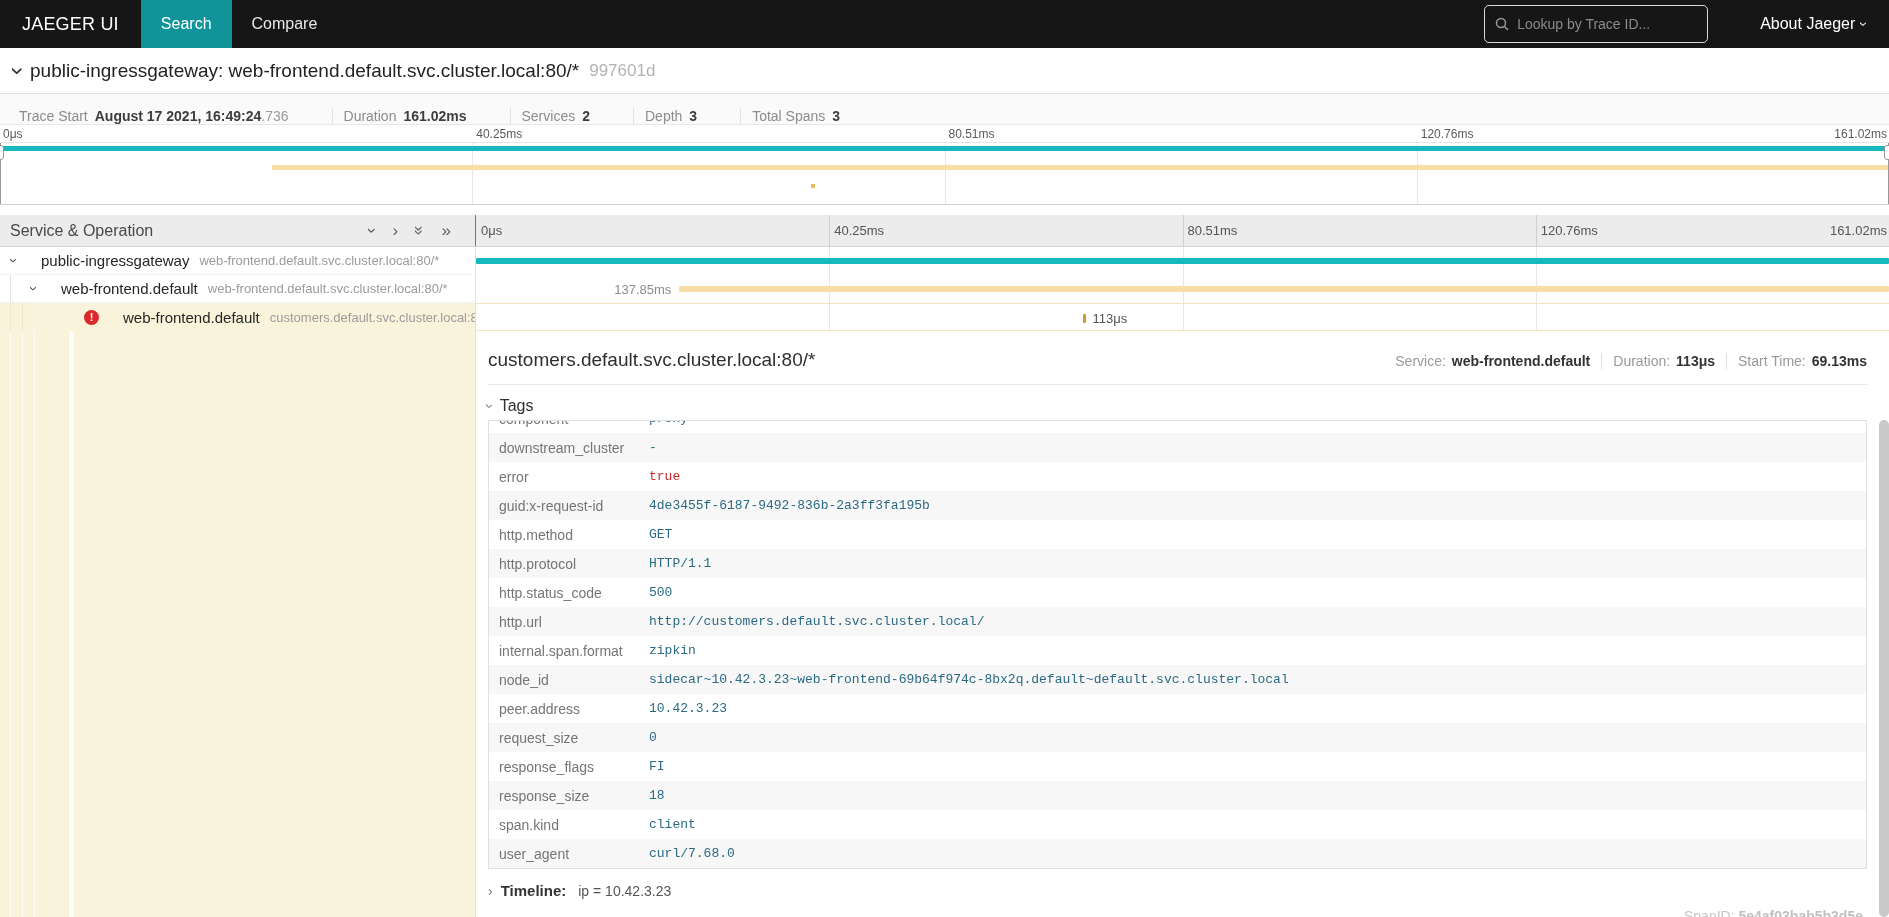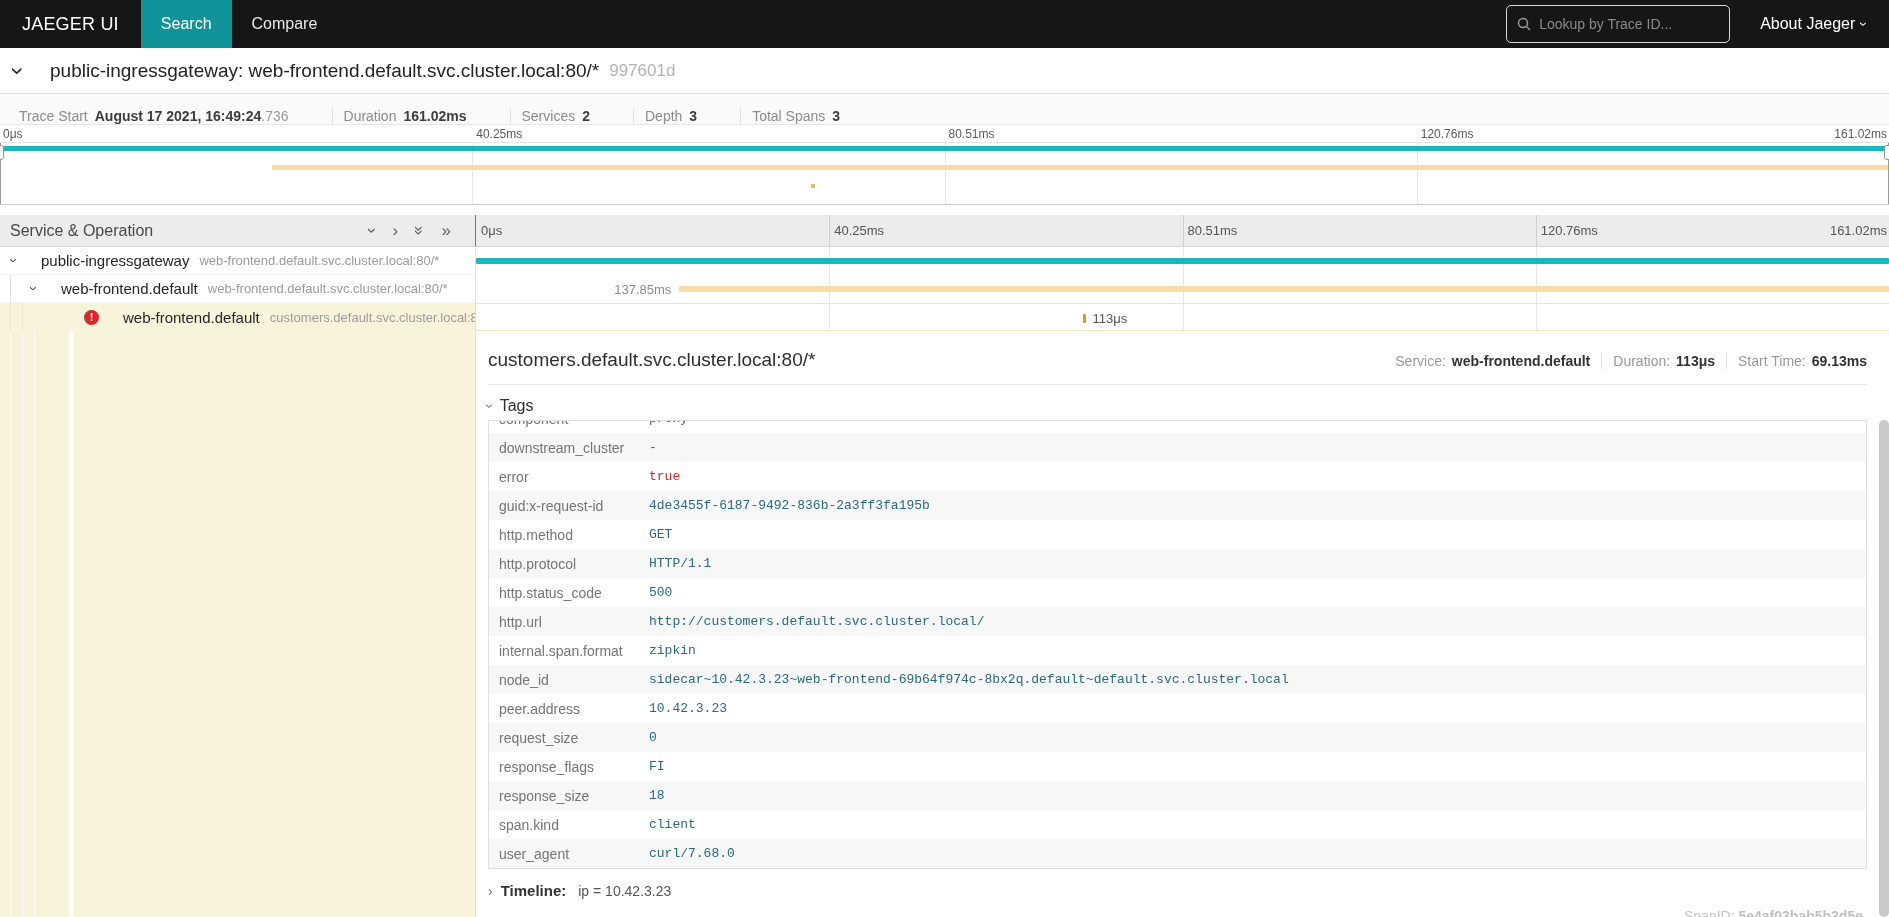--- a/index.html
+++ b/index.html
@@ -6,32 +6,32 @@
   html, body { width: 1889px; height: 917px; overflow: hidden; }
   body { font-family: "Liberation Sans", sans-serif; background: #fff; color: #333; }
   .page { position: relative; width: 1889px; height: 917px; overflow: hidden; }
 
   
   .topnav { height: 48px; background: #161616; display: flex; align-items: stretch; }
   .brand { display: flex; align-items: center; padding: 0 22px; color: #fff; font-size: 18px; font-weight: 500; letter-spacing: .2px; }
   .nav-tab { display: flex; align-items: center; padding: 0 20px; color: #e8e8e8; font-size: 16px; cursor: pointer; }
   .nav-tab.active { background: #11939A; color: #fff; }
   .topnav .spacer { flex: 1; }
-  .lookup { position: relative; align-self: center; width: 224px; height: 38px; margin-right: 8px;
+  .lookup { position: relative; align-self: center; width: 224px; height: 38px; margin-right: 30px;
             border: 1px solid #d9d9d9; border-radius: 5px; display: flex; align-items: center; padding: 0 10px; background: #161616; }
   .lookup svg { flex: 0 0 auto; margin-right: 8px; }
   .lookup input { flex: 1; background: transparent; border: none; outline: none; color: #ddd; font-size: 14px; font-family: "Liberation Sans", sans-serif; }
   .lookup input::placeholder { color: #8a8a8a; }
   .about { display: flex; align-items: center; gap: 7px; color: #fff; font-size: 16px; padding: 0 22px; cursor: pointer; }
   .caret-down { display: inline-block; transform: rotate(90deg); font-size: 14px; line-height: 1; color: inherit; }
 
   
   .trace-header { height: 46px; display: flex; align-items: center; padding: 0 14px; border-bottom: 1px solid #e2e2e2; background: #fff; }
   .big-chev { display: inline-block; transform: rotate(90deg); font-size: 24px; color: #2f2f2f; line-height: 1; cursor: pointer; }
-  .trace-title { font-size: 19px; color: #232323; margin-left: 28px; white-space: nowrap; }
+  .trace-title { font-size: 19px; color: #232323; margin-left: 8px; white-space: nowrap; }
   .trace-id { font-size: 17px; color: #b3b3b3; margin-left: 10px; }
   .th-right-group { margin-left: auto; display: flex; align-items: center; }
   .find-input { width: 312px; height: 33px; border: 1px solid #d9d9d9; border-radius: 4px 0 0 4px; padding: 0 11px; font-size: 14px; color: #555; outline: none; font-family: "Liberation Sans", sans-serif; }
   .find-input::placeholder { color: #bfbfbf; }
   .find-btns { display: flex; align-items: center; gap: 16px; margin-left: 12px; color: #d4d4d4; }
   .find-btns .fb { font-size: 16px; line-height: 1; cursor: pointer; }
   .fb-up { display: inline-block; transform: rotate(-90deg); }
   .fb-down { display: inline-block; transform: rotate(90deg); }
   .kbd-btn { font-size: 21px; color: #2f2f2f; margin: 0 18px 0 22px; cursor: pointer; }
   .view-select { height: 33px; border: 1px solid #d9d9d9; border-radius: 4px; display: flex; align-items: center; gap: 10px; padding: 0 13px; font-size: 15px; color: #595959; cursor: pointer; background: #fff; }

